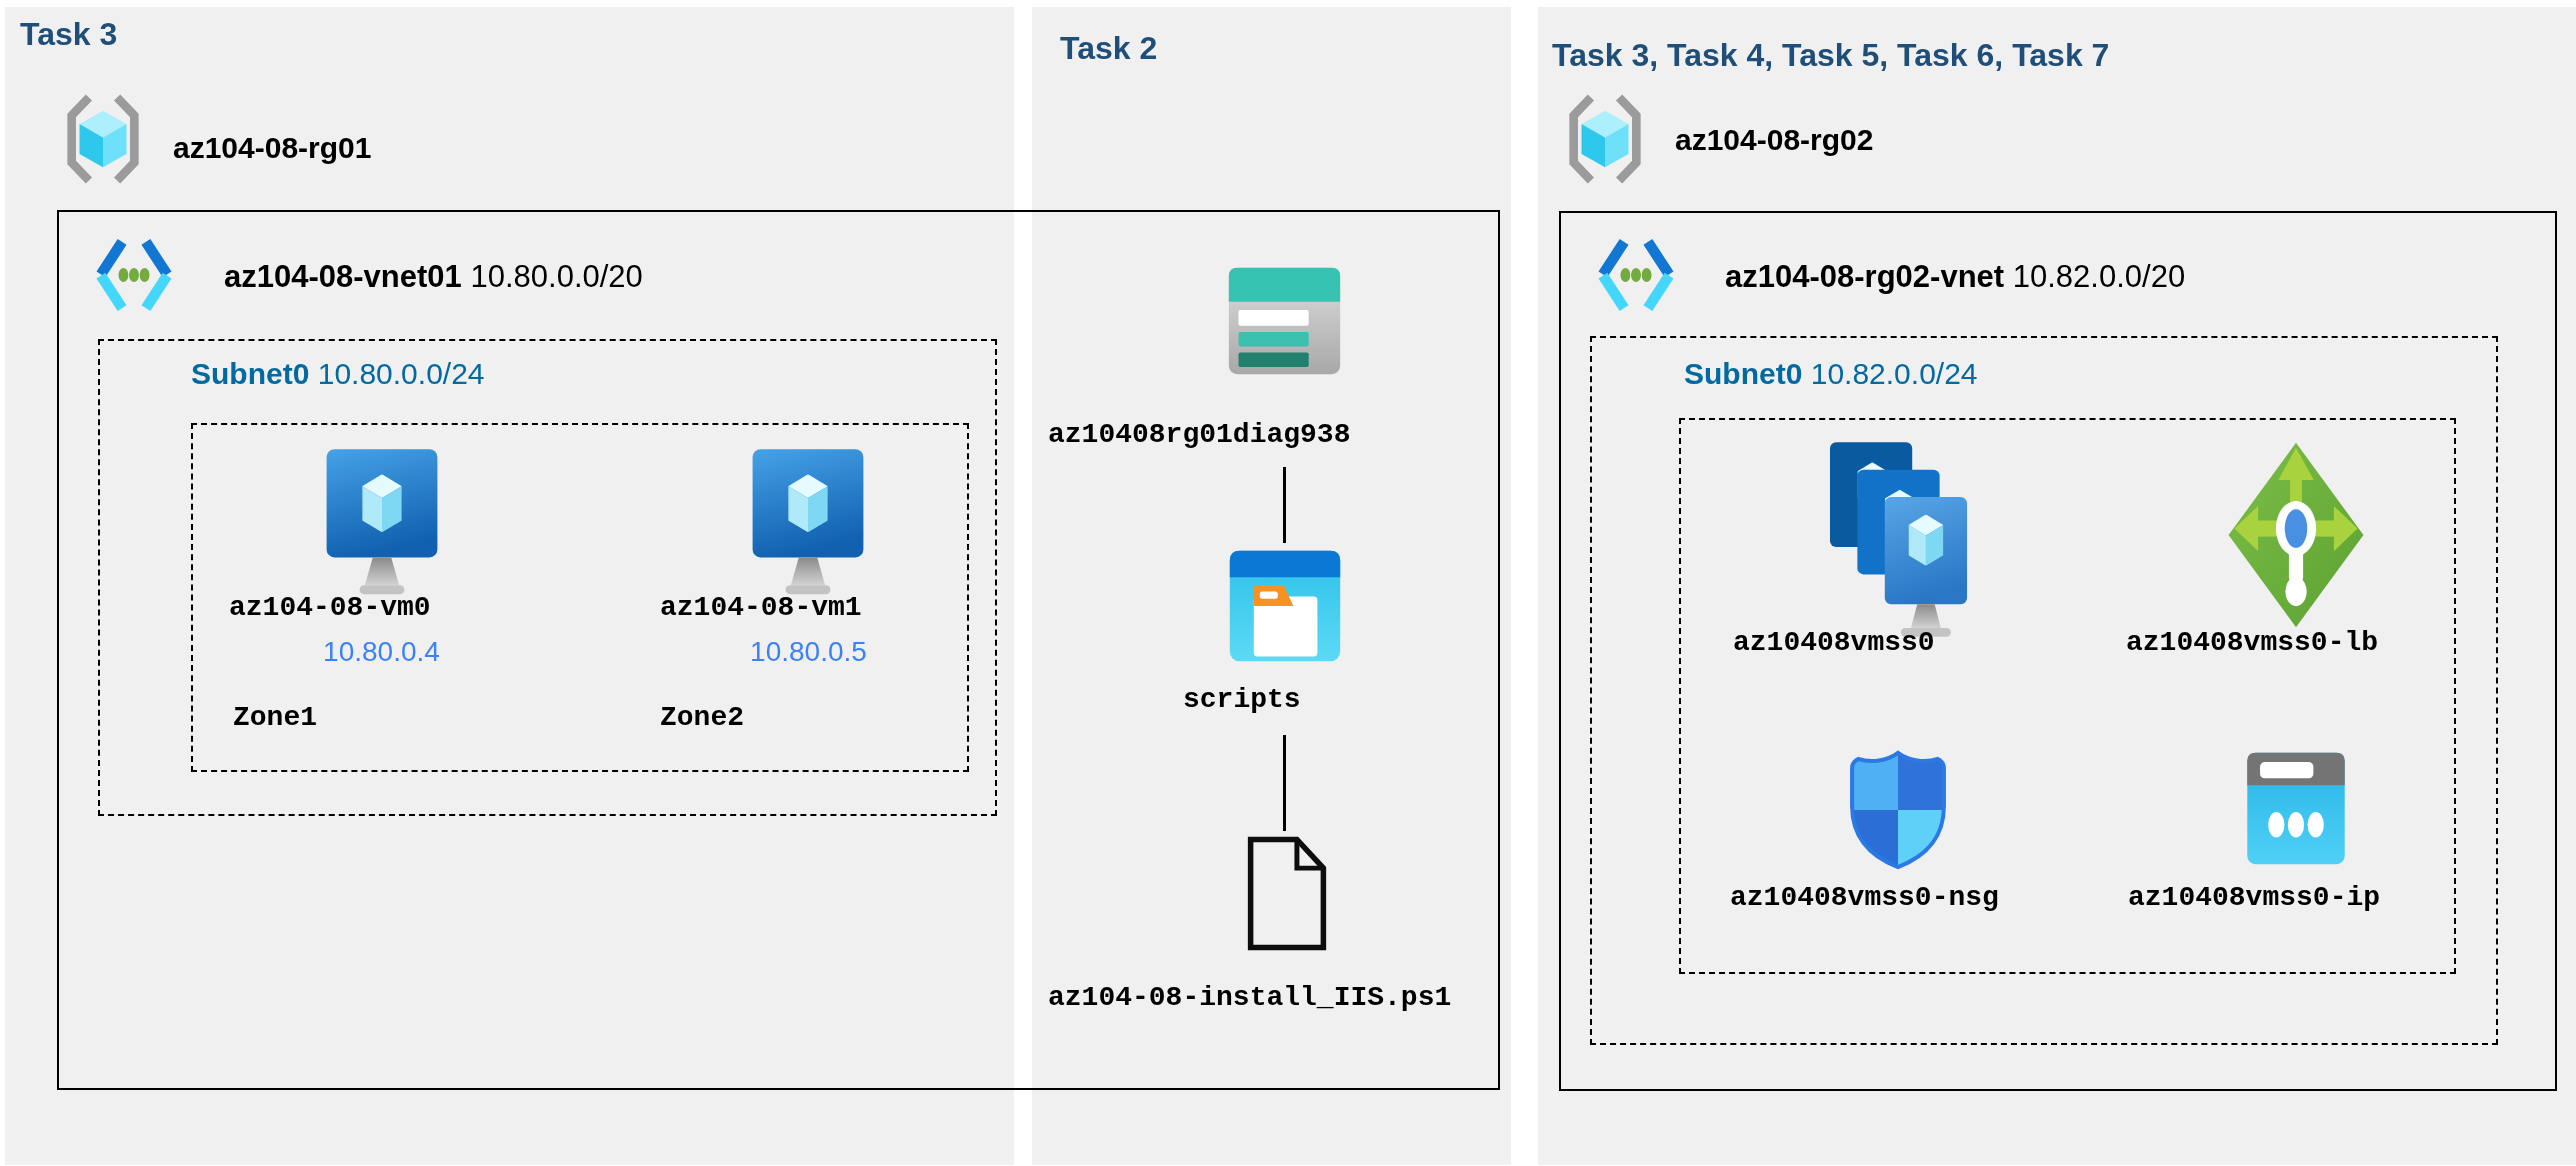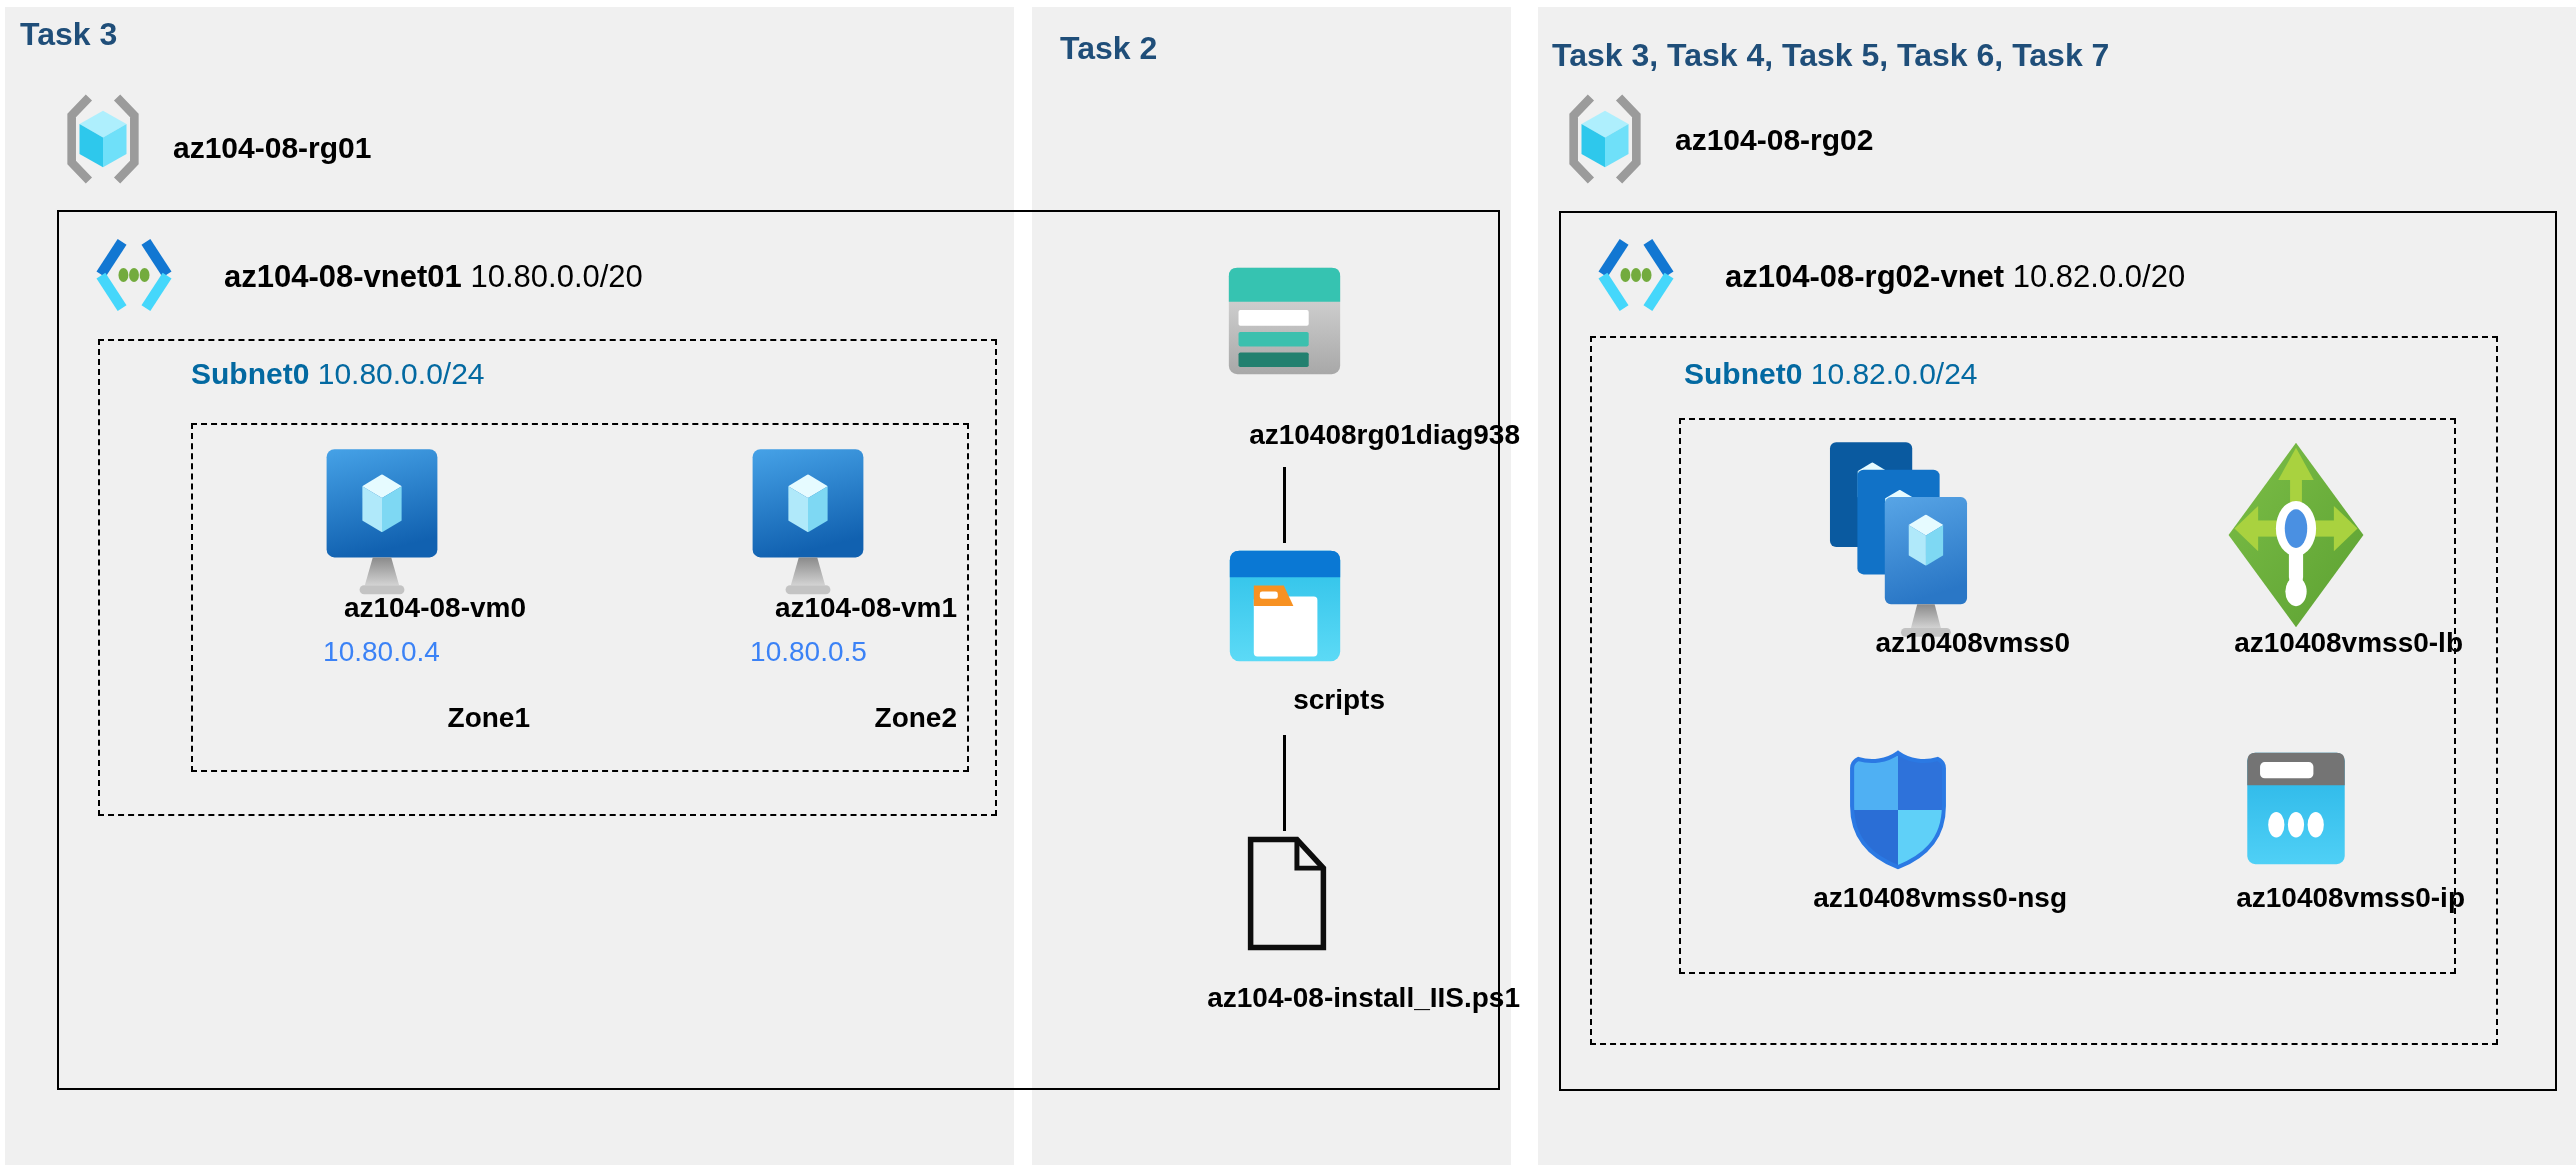--- a/index.html
+++ b/index.html
@@ -6,21 +6,21 @@
   body{
     width:2576px;height:1166px;background:#ffffff;position:relative;
     font-family:"Liberation Sans",sans-serif;overflow:hidden;
   }
   .panel{position:absolute;top:6.7px;height:1158px;background:#f0f0f0;}
   .task-title{position:absolute;font-weight:700;font-size:32px;color:#1f4e79;white-space:nowrap;}
   .vnet-box{position:absolute;border:2.7px solid #000;box-sizing:border-box;background:transparent;}
   .dash-box{position:absolute;border:2.7px dashed #000;box-sizing:border-box;background:transparent;}
   .icon{position:absolute;}
   .lbl{position:absolute;font-weight:700;font-size:28px;color:#000;white-space:nowrap;}
-  .lbl.centered{text-align:right;}
+  .lbl.centered{text-align:left;font-family:Liberation Mono, monospace;}
   .row-lbl{position:absolute;font-size:31px;color:#000;white-space:nowrap;}
   .row-lbl b{font-weight:700;text-align:center;}
   .row-lbl .reg{font-weight:400;margin-top:48px;}
   .sub-lbl{position:absolute;font-size:30px;color:#0369a1;white-space:nowrap;}
   .sub-lbl b{font-weight:700;}
   .sub-lbl .reg{font-weight:400;}
   .rg-lbl{position:absolute;font-weight:700;font-size:30px;color:#000;white-space:nowrap;}
   .ip-lbl{position:absolute;font-weight:400;font-size:28px;color:#3b82f6;white-space:nowrap;text-align:center;}
   .connector{position:absolute;width:2.7px;background:#000;}
 </style>

